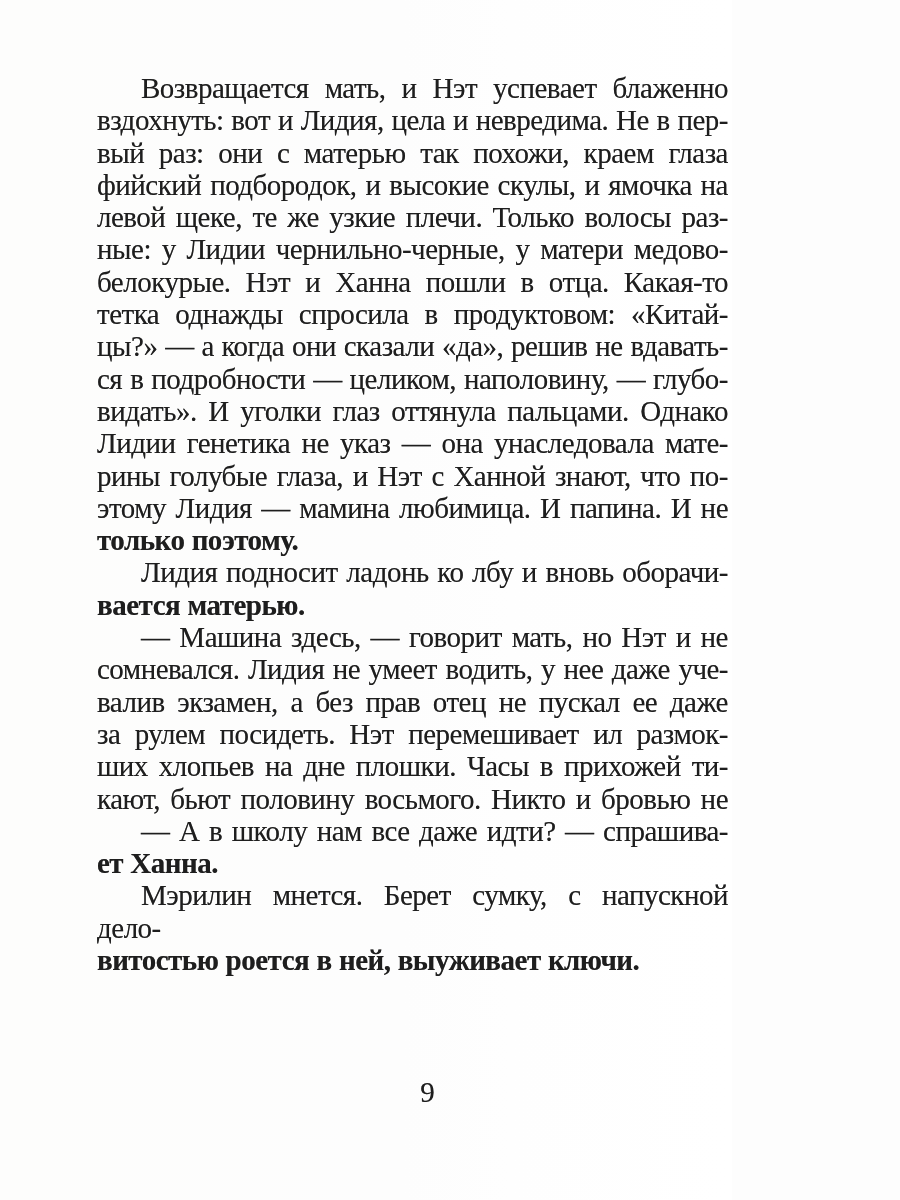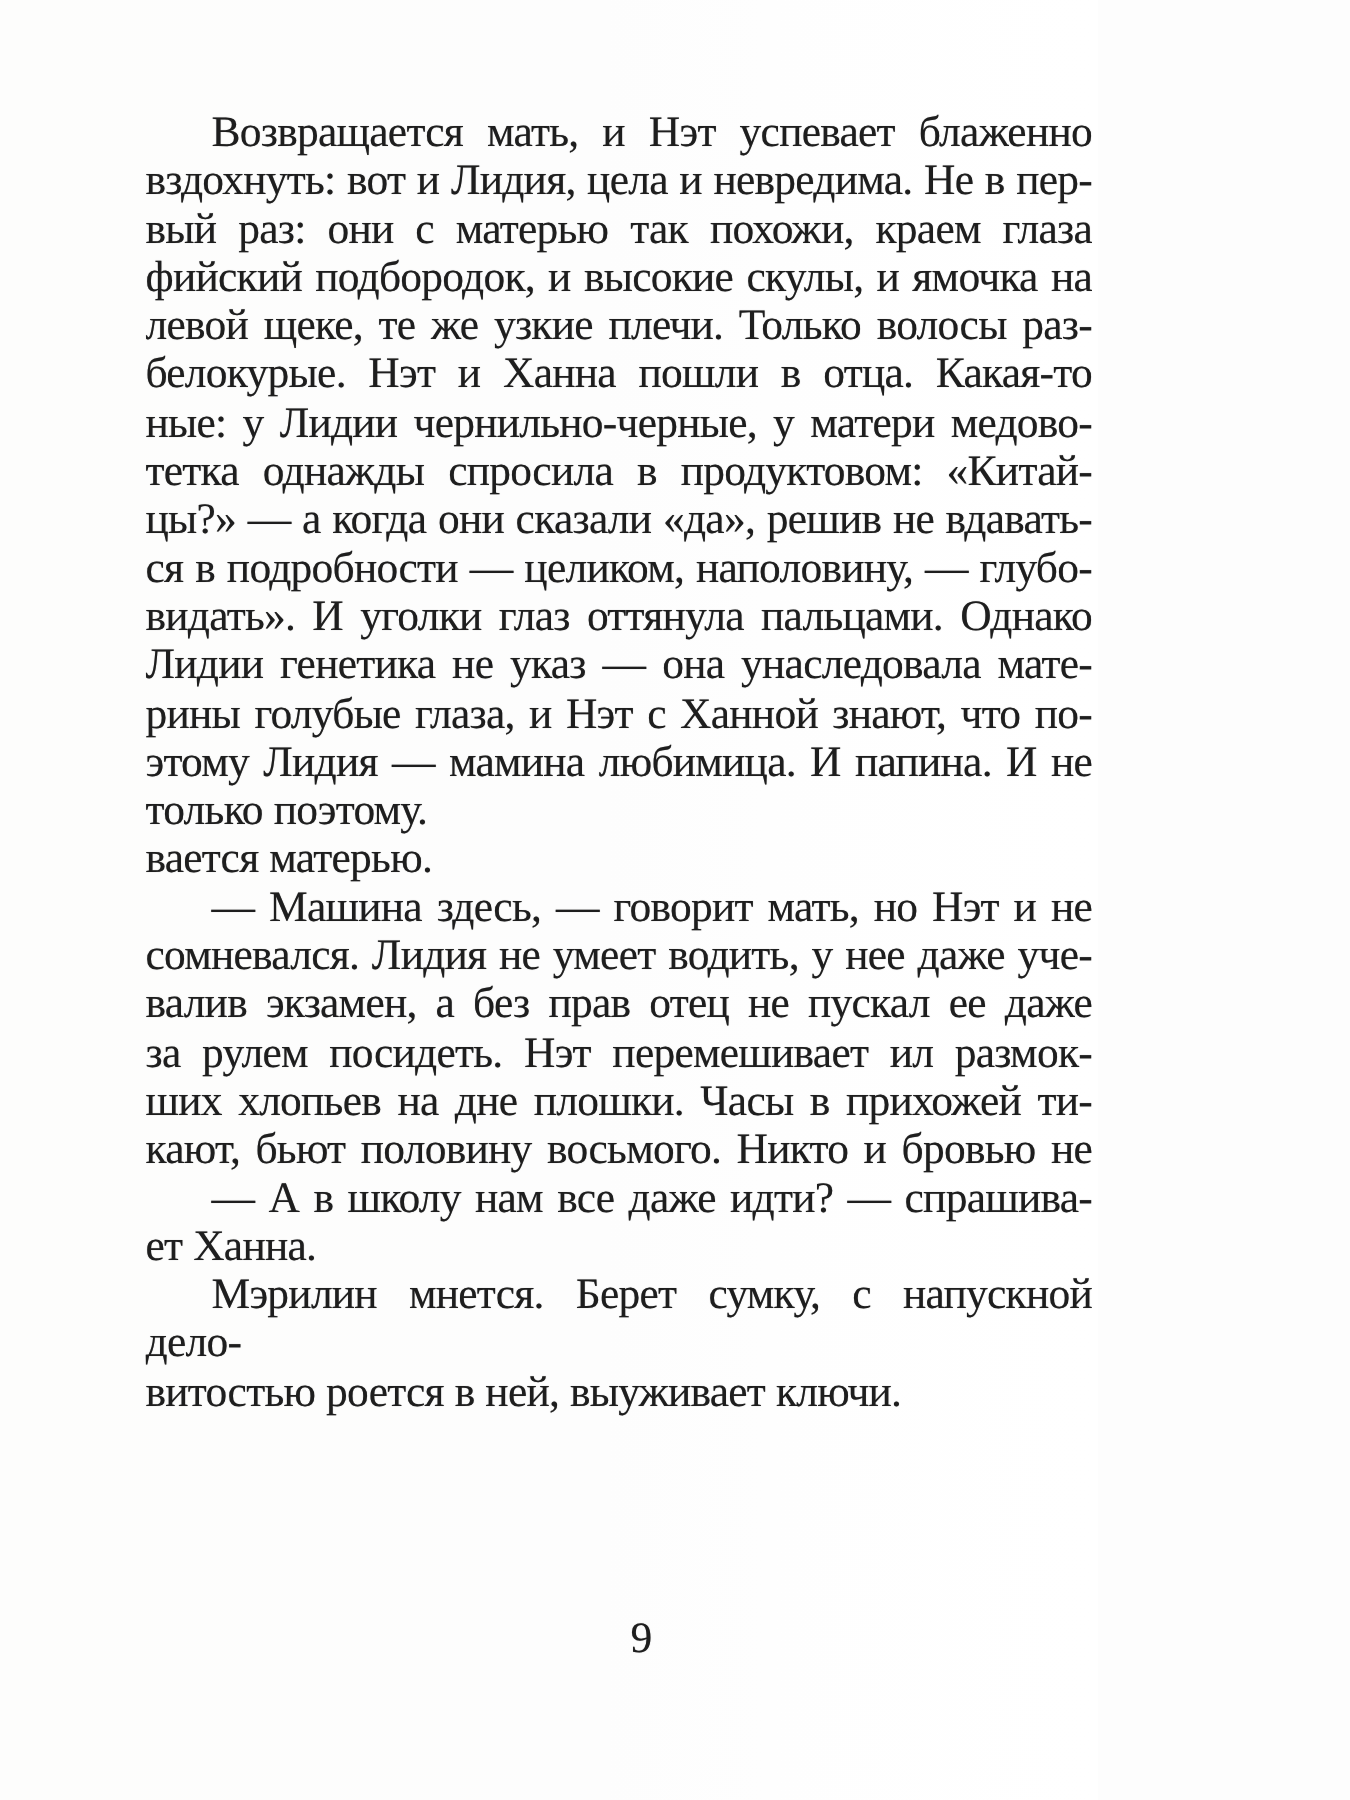--- a/index.html
+++ b/index.html
@@ -28,20 +28,21 @@
     text-shadow: 0 0 0.5px rgba(30,30,30,0.55);
   }
   .paragraph { margin: 0; padding: 0; }
   .line {
     text-align: justify;
     text-align-last: justify;
     overflow: hidden;
   }
   .line.par-last {
     text-align-last: left;
+    font-weight: bold;
   }
   .line.indent {
     text-indent: 44px;
   }
   .folio {
     position: absolute;
     top: 1076px;
     left: 97px;
     width: 631px;
     box-sizing: border-box;
@@ -56,32 +57,33 @@
 <body>
 
 <main class="sheet">
   <div class="text-block">
       <div class="paragraph">
         <div class="line indent">Возвращается мать, и Нэт успевает блаженно</div>
         <div class="line">вздохнуть: вот и Лидия, цела и невредима. Не в пер-</div>
         <div class="line">вый раз: они с матерью так похожи, краем глаза</div>
         <div class="line">фийский подбородок, и высокие скулы, и ямочка на</div>
         <div class="line">левой щеке, те же узкие плечи. Только волосы раз-</div>
+        <div class="line">ные: у Лидии чернильно-черные, у матери медово-</div>
         <div class="line">белокурые. Нэт и Ханна пошли в отца. Какая-то</div>
-        <div class="line">ные: у Лидии чернильно-черные, у матери медово-</div>
         <div class="line">тетка однажды спросила в продуктовом: «Китай-</div>
         <div class="line">цы?» — а когда они сказали «да», решив не вдавать-</div>
         <div class="line">ся в подробности — целиком, наполовину, — глубо-</div>
         <div class="line">видать». И уголки глаз оттянула пальцами. Однако</div>
         <div class="line">Лидии генетика не указ — она унаследовала мате-</div>
         <div class="line">рины голубые глаза, и Нэт с Ханной знают, что по-</div>
         <div class="line">этому Лидия — мамина любимица. И папина. И не</div>
         <div class="line par-last">только поэтому.</div>
       </div>
       <div class="paragraph">
+        <div class="line indent">Лидия подносит ладонь ко лбу и вновь оборачи-</div>
         <div class="line par-last">вается матерью.</div>
       </div>
       <div class="paragraph">
         <div class="line indent">— Машина здесь, — говорит мать, но Нэт и не</div>
         <div class="line">сомневался. Лидия не умеет водить, у нее даже уче-</div>
         <div class="line">валив экзамен, а без прав отец не пускал ее даже</div>
         <div class="line">за рулем посидеть. Нэт перемешивает ил размок-</div>
         <div class="line">ших хлопьев на дне плошки. Часы в прихожей ти-</div>
         <div class="line">кают, бьют половину восьмого. Никто и бровью не</div>
       </div>

